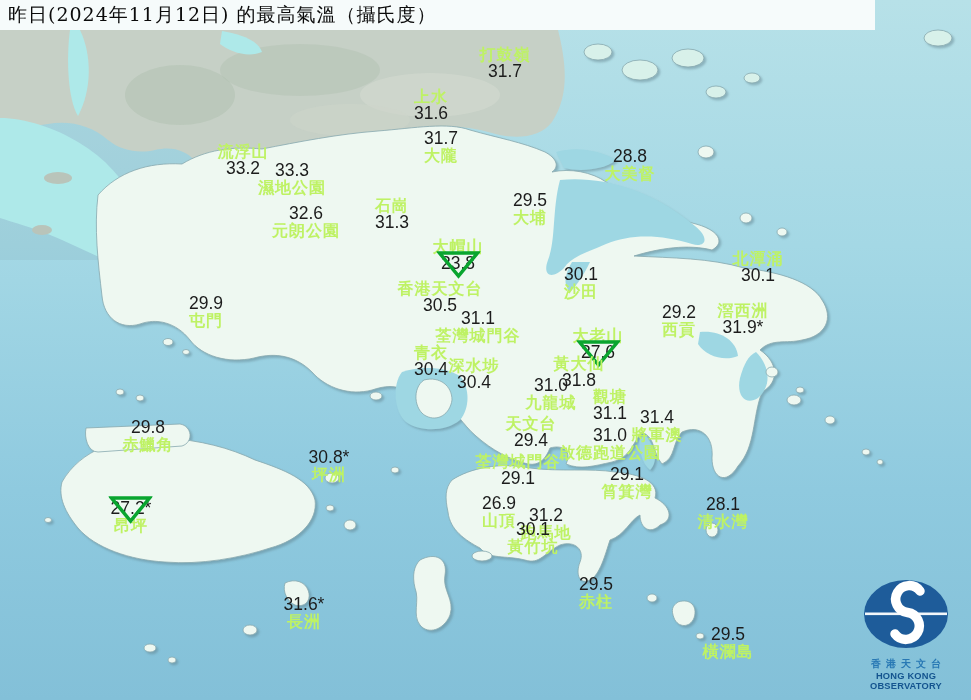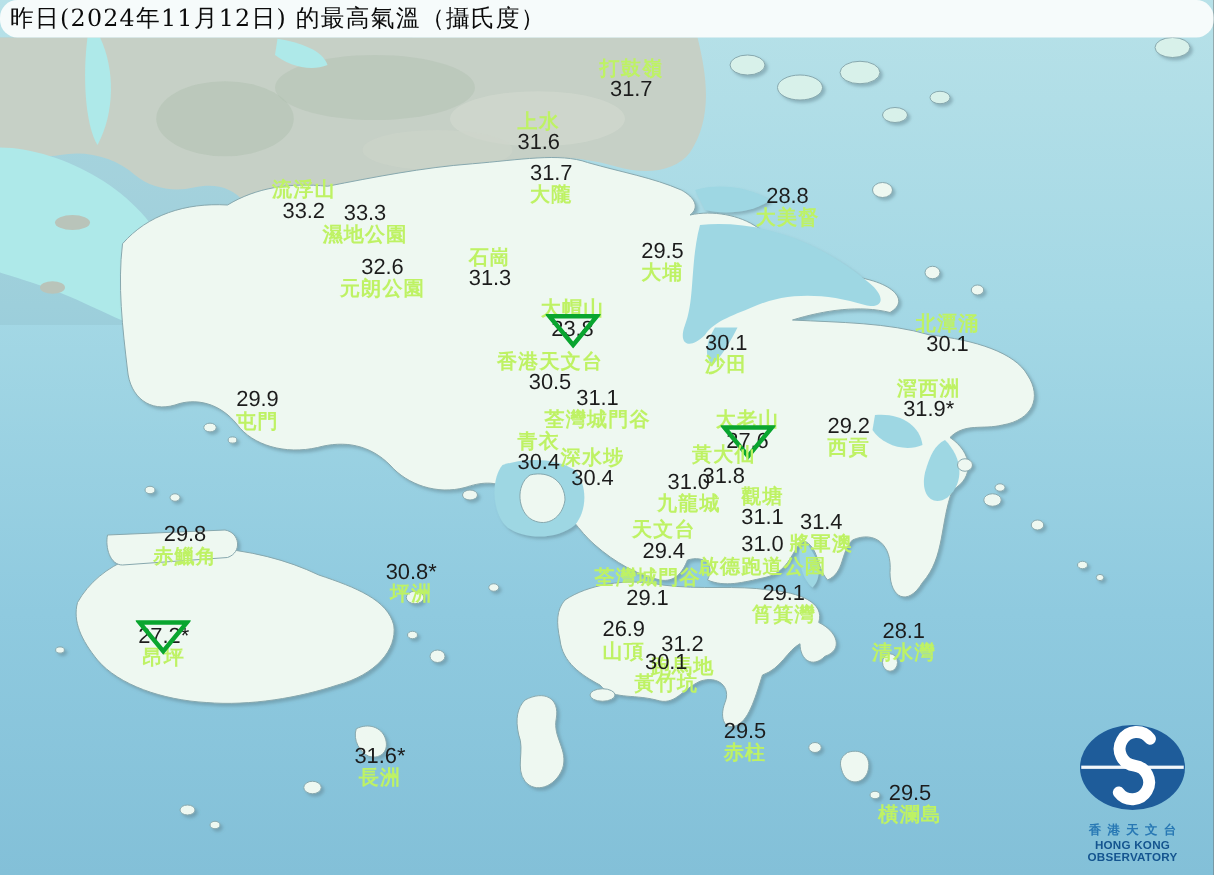--- a/index.html
+++ b/index.html
@@ -1,20 +1,20 @@
 <!DOCTYPE html>
 <html><head>
 <meta charset="utf-8">
 <style>
   html,body{margin:0;padding:0;background:#666;}
   .screen{position:relative;width:971px;height:700px;overflow:hidden;
           font-family:"DejaVu Sans","Liberation Sans",sans-serif;}
   .map-svg{position:absolute;left:0;top:0;}
-  .titlebar{position:absolute;left:0;top:0;width:971px;height:30px;
-            background:rgba(251,253,252,.93);display:flex;align-items:center;border-radius:14px;}
+  .titlebar{position:absolute;left:0;top:0;width:875px;height:30px;
+            background:rgba(251,253,252,.93);display:flex;align-items:center;}
   .titlebar span{margin-left:8px;font-size:19px;color:#0b0b0b;letter-spacing:1px;
                  font-family:"DejaVu Serif","Liberation Serif",serif;}
   .station{position:absolute;transform:translateX(-50%);text-align:center;
            line-height:17px;white-space:nowrap;}
   .station .nm{display:block;color:#bef264;font-weight:bold;font-size:16px;
                font-family:"DejaVu Serif","Liberation Serif",serif;letter-spacing:1px;}
   .station .val{display:block;color:#1c1c1c;font-size:17.5px;
                 font-family:"Liberation Sans","DejaVu Sans",sans-serif;}
   .tri{position:absolute;left:50%;margin-left:-22px;pointer-events:none;}
   .logo{position:absolute;left:845px;top:576px;width:122px;text-align:center;}
@@ -183,30 +183,30 @@
       </div>
       <div class="station" style="left: 581px; top: 266px;">
       <span class="val">30.1</span>
       <span class="nm">沙田</span>
     </div>
       <div class="station" style="left: 440px; top: 280px;">
 
       <span class="nm">香港天文台</span>
     <span class="val">30.5</span>
       </div>
-      <div class="station" style="left: 206px; top: 295px; margin-top: 16px;">
+      <div class="station" style="left: 206px; top: 295px;">
       <span class="val">29.9</span>
       <span class="nm">屯門</span>
     </div>
       <div class="station" style="left: 743px; top: 302px;">
 
       <span class="nm">滘西洲</span>
     <span class="val">31.9*</span>
       </div>
-      <div class="station" style="left: 679px; top: 332px;">
+      <div class="station" style="left: 679px; top: 304px;">
       <span class="val">29.2</span>
       <span class="nm">西貢</span>
     </div>
       <div class="station" style="left: 478px; top: 310px;">
       <span class="val">31.1</span>
       <span class="nm">荃灣城門谷</span>
     </div>
       <div class="station" style="left: 598px; top: 327px;">
 
       <span class="nm">大老山</span>

